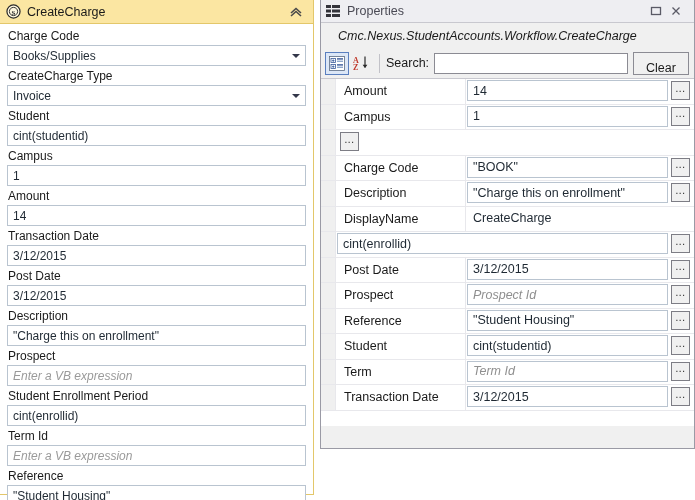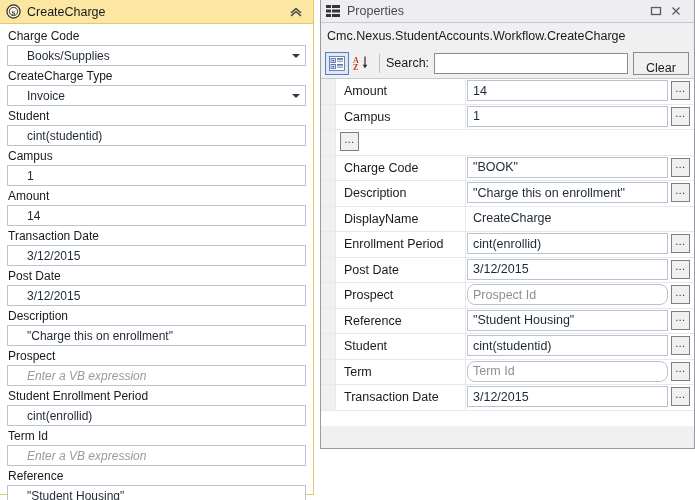--- a/index.html
+++ b/index.html
@@ -69,21 +69,21 @@
   }
   .field-box {
     position: relative;
     height: 21px;
     box-sizing: border-box;
     border: 1px solid #b9c4d0;
     background: #ffffff;
     margin-bottom: 3px;
     display: flex;
     align-items: center;
-    padding: 0 4px 0 19px;
+    padding: 0 4px 0 5px;
   }
   .field-box .val {
     font-size: 12px;
     color: #1f2933;
     white-space: nowrap;
     overflow: hidden;
   }
   .field-box .val.placeholder {
     color: #9a9a9a;
     font-style: italic;
@@ -134,25 +134,26 @@
     align-items: center;
     justify-content: center;
   }
   .winbtn svg { display: block; }
 
   #props-objname {
     height: 25px;
     background: #f0f0f0;
     display: flex;
     align-items: center;
-    padding-left: 6px;
-    box-sizing: border-box;
-    font-size: 12.5px;
-    color: #1a1a1a;
-    white-space: nowrap;
+    padding-left: 17px;
+    box-sizing: border-box;
+    font-size: 12.5px;
+    color: #1a1a1a;
+    white-space: nowrap;
+    font-style: italic;
   }
 
   #props-toolbar {
     height: 31px;
     background: #f0f0f0;
     display: flex;
     align-items: center;
     padding: 0 5px 0 4px;
     box-sizing: border-box;
     border-bottom: 1px solid #c8c8cf;
@@ -292,21 +293,21 @@
     white-space: nowrap;
     overflow: hidden;
     min-width: 0;
   }
   .prop-editor.plain {
     border-color: transparent;
     background: transparent;
   }
   .prop-editor.placeholder {
     color: #8f8f8f;
-    border-radius: 8px;
+    font-style: italic;
   }
   .ellipsis-btn {
     width: 19px;
     flex: 0 0 19px;
     height: 19px;
     margin-left: 3px;
     margin-right: 2px;
     box-sizing: border-box;
     border: 1px solid #7d7d85;
     background: #f0f0f0;
@@ -496,21 +497,20 @@
         <div class="prop-row">
           <div class="prop-gutter"></div>
           <div class="prop-name">DisplayName</div>
           <div class="prop-value-cell">
             <div class="prop-editor plain">CreateCharge</div>
             <div class="ellipsis-btn hidden">...</div>
           </div>
         </div>
         <div class="prop-row">
           <div class="prop-gutter"></div>
-          <div class="prop-name">Enrollment Period</div>
           <div class="prop-value-cell">
             <div class="prop-editor">cint(enrollid)</div>
             <div class="ellipsis-btn">...</div>
           </div>
         </div>
         <div class="prop-row">
           <div class="prop-gutter"></div>
           <div class="prop-name">Post Date</div>
           <div class="prop-value-cell">
             <div class="prop-editor">3/12/2015</div>

